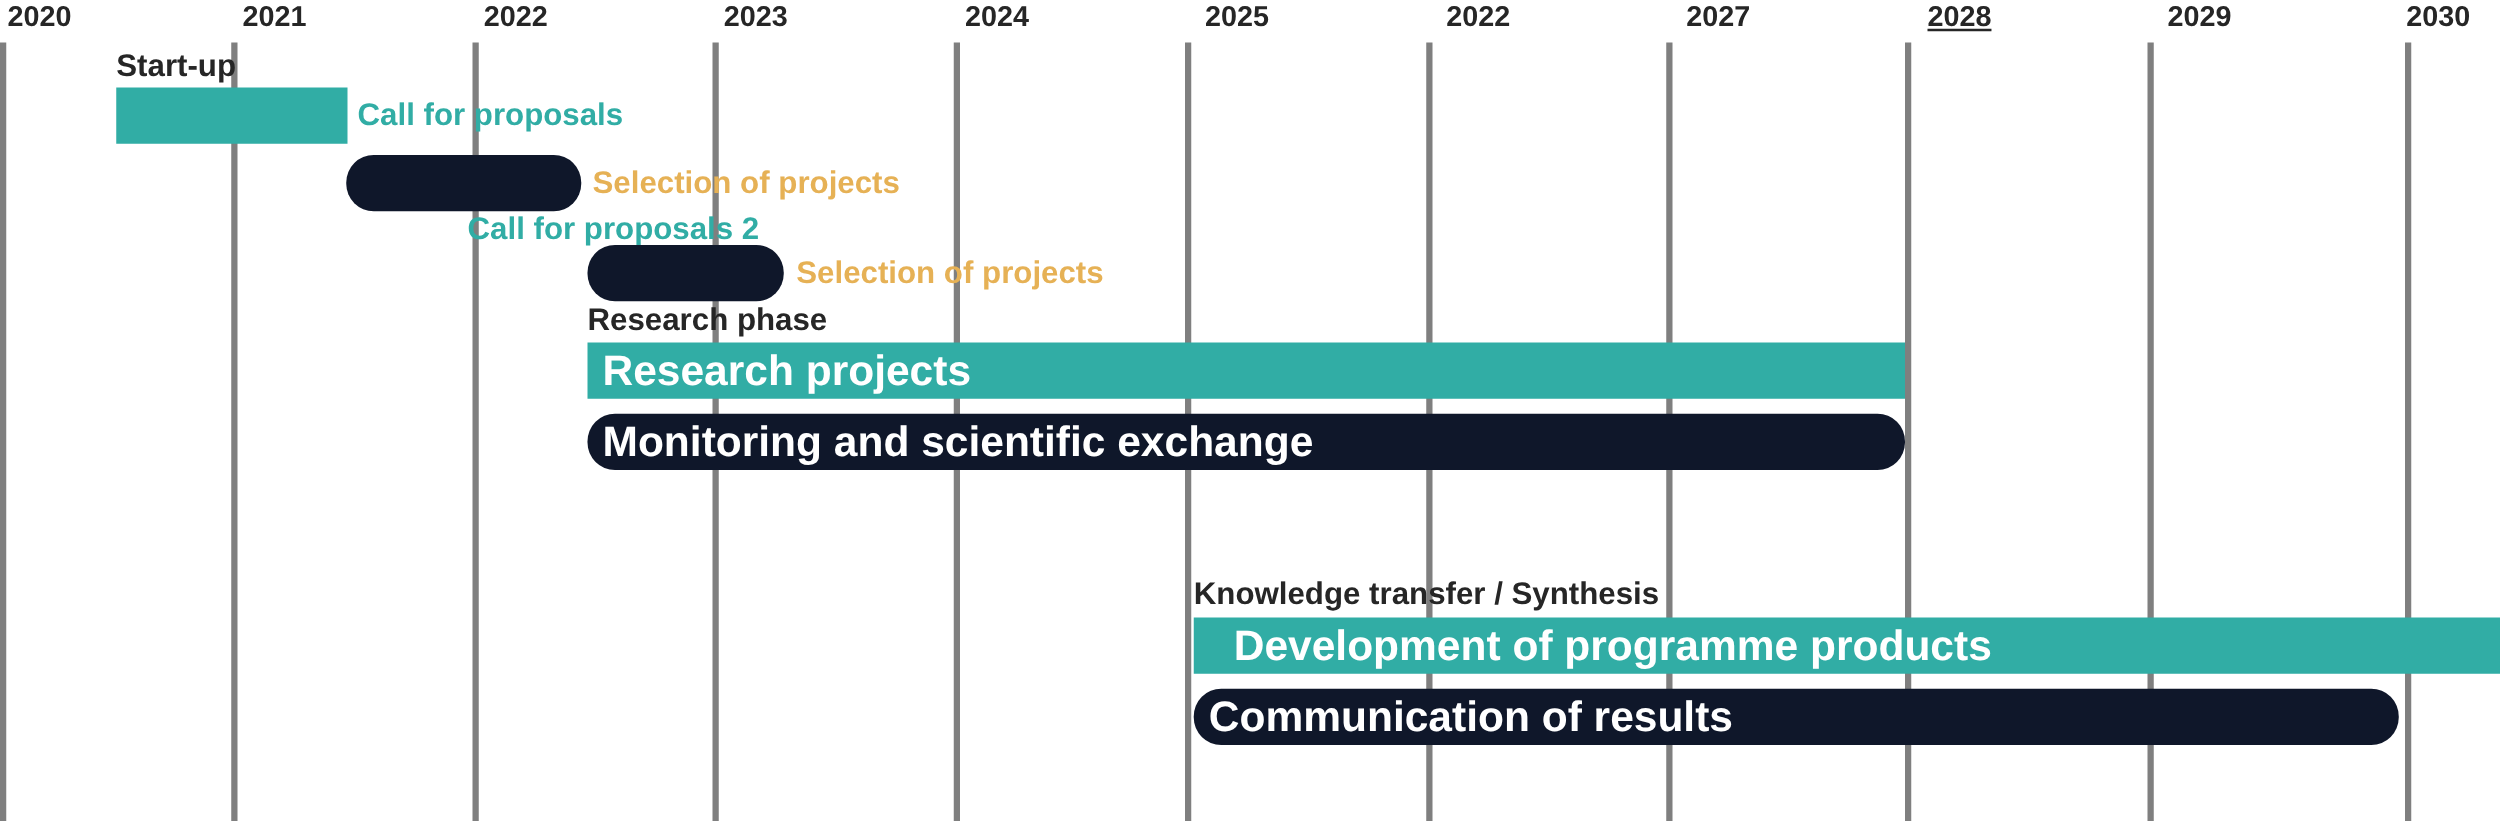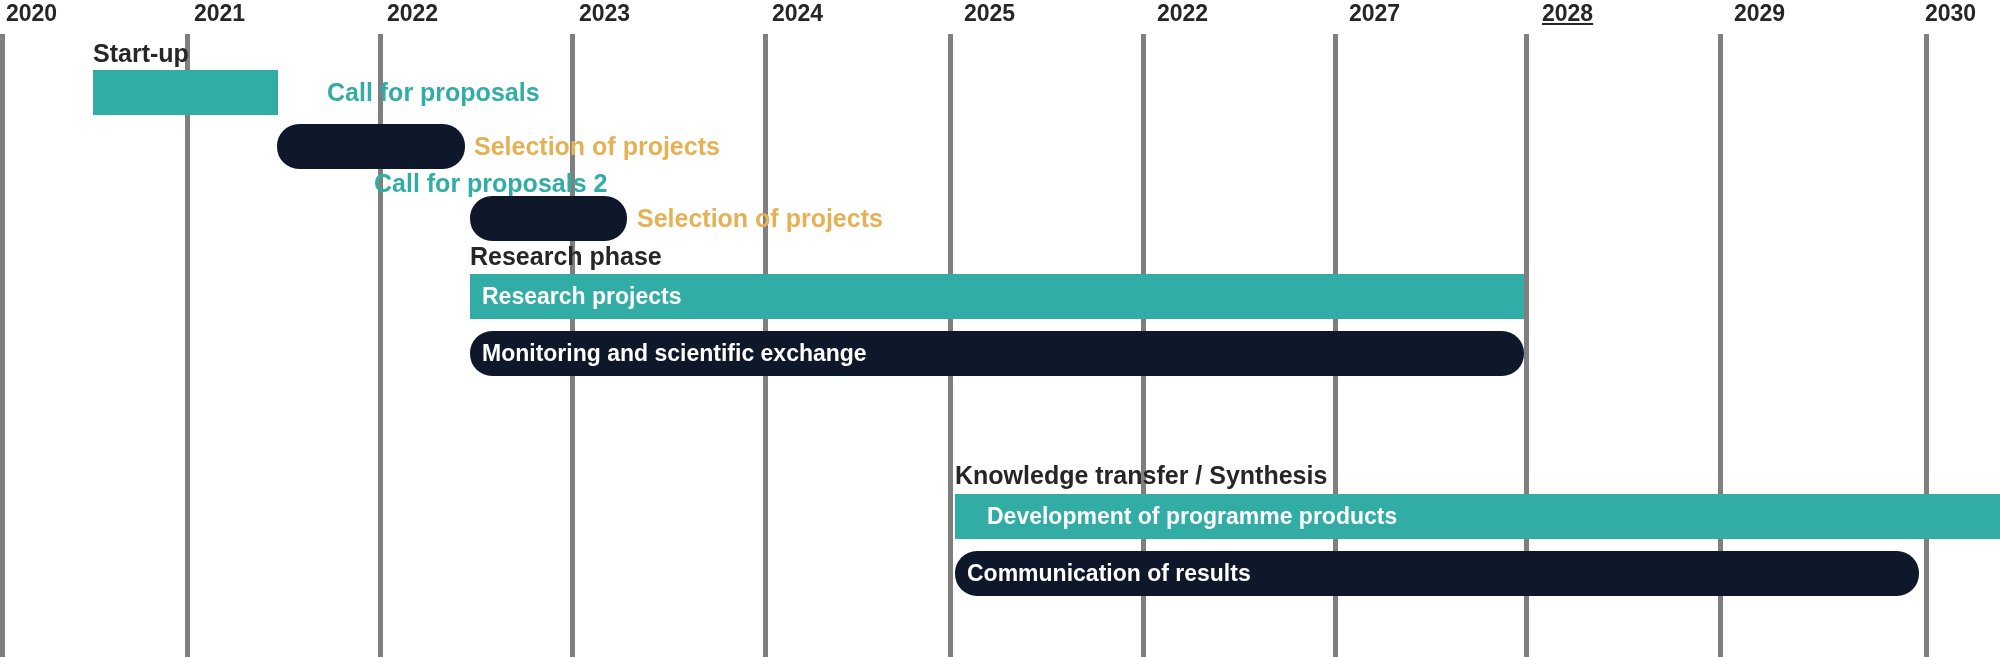--- a/index.html
+++ b/index.html
@@ -38,21 +38,21 @@
   .bar{
     position:absolute;
     height:45px;
     display:flex;
     align-items:center;
     box-sizing:border-box;
   }
   .bar.teal{background:#31ada5;}
   .bar.orange{background:#0f172a;border-radius:22px;}
   .bar-inner-label{
-    font-size:23px;
+    font-size:34px;
     font-weight:bold;
     color:#ffffff;
     padding-left:12px;
     white-space:nowrap;
     line-height:1;
   }
   .bar-outside-label{
     position:absolute;
     font-size:25px;
     font-weight:bold;
@@ -101,21 +101,21 @@
     <div class="gridline" style="left:1524px;"></div>
     <div class="gridline" style="left:1718px;"></div>
     <div class="gridline" style="left:1924px;"></div>
   </div>
 
   <div class="bars-layer">
 
     <div class="phase-label" style="left:93px;top:41px;">Start-up</div>
 
     <div class="bar teal" style="left:93px;top:70px;width:185px;"></div>
-    <div class="bar-outside-label lbl-teal" style="left:286px;top:80px;margin-left:41px;">Call for proposals</div>
+    <div class="bar-outside-label lbl-teal" style="left:286px;top:80px;">Call for proposals</div>
 
     <div class="bar orange" style="left:277px;top:124px;width:188px;"></div>
     <div class="bar-outside-label lbl-orange" style="left:474px;top:134px;">Selection of projects</div>
 
     <div class="bar-outside-label lbl-teal" style="left:374px;top:171px;text-align:right;">Call for proposals 2</div>
 
     <div class="bar orange" style="left:470px;top:196px;width:157px;"></div>
     <div class="bar-outside-label lbl-orange" style="left:637px;top:206px;">Selection of projects</div>
 
     <div class="phase-label" style="left:470px;top:244px;">Research phase</div>

